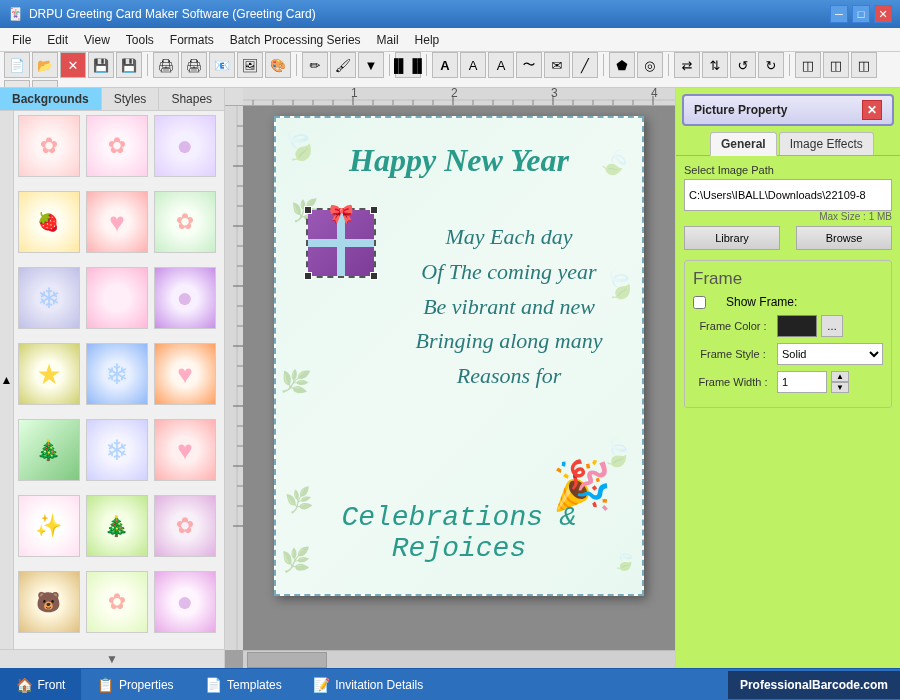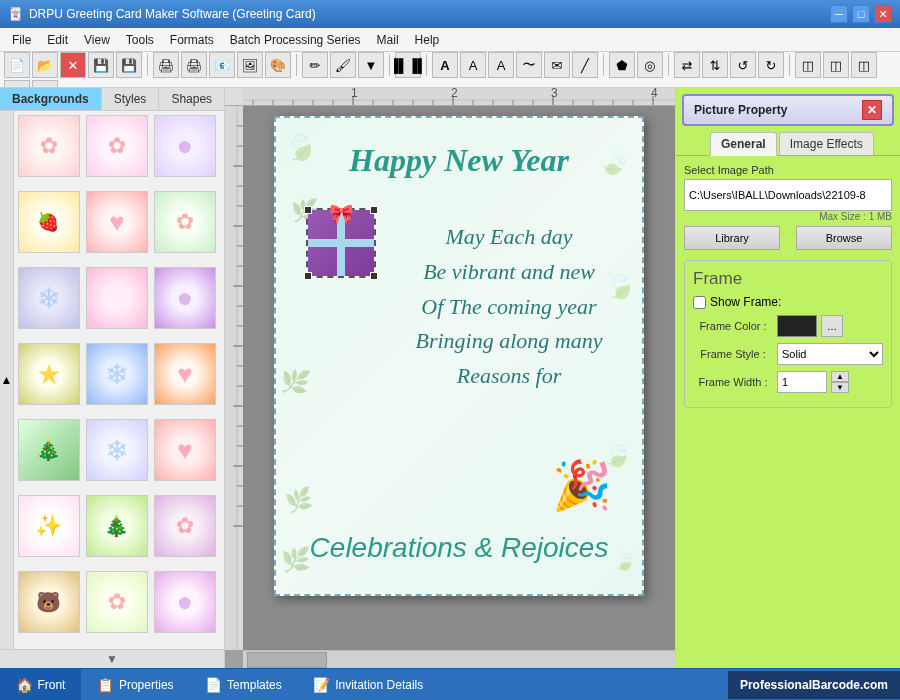--- a/index.html
+++ b/index.html
@@ -235,21 +235,21 @@
       text-align: center;
     }
     #card-footer {
       position: absolute;
       bottom: 30px;
       left: 0; right: 0;
       text-align: center;
       font-size: 28px;
       font-style: italic;
       color: #2a9a8a;
-      font-family: Liberation Sans, sans-serif;
+      font-family: Liberation Mono, monospace;
     }
     
     .celeb-figure {
       position: absolute;
       bottom: 80px;
       right: 30px;
       font-size: 48px;
       color: #555;
     }
 
@@ -353,21 +353,21 @@
     .frame-spinbox {
       width: 50px;
       height: 22px;
       border: 1px solid #aaa;
       padding: 2px 4px;
       font-size: 11px;
       background: white;
     }
     .spin-btns { display: flex; flex-direction: column; }
     .spin-btn { width: 18px; height: 11px; background: #e0e0e0; border: 1px solid #aaa; cursor: pointer; font-size: 8px; display: flex; align-items: center; justify-content: center; }
-    .checkbox-row { display: flex; align-items: center; gap: 4px; margin-bottom: 6px; }
+    .checkbox-row { display: flex; align-items: center; gap: 20px; margin-bottom: 6px; }
 
     
     #statusbar {
       height: 32px;
       background: #2c6fbd;
       display: flex;
       align-items: center;
       border-top: 1px solid #1a5aaa;
     }
     .status-tab {
@@ -639,22 +639,22 @@
             <div style="position:absolute;width:8px;height:8px;background:#333;border:1px solid white;bottom:-4px;left:-4px;z-index:10;"></div>
             <div style="position:absolute;width:8px;height:8px;background:#333;border:1px solid white;bottom:-4px;right:-4px;z-index:10;"></div>
             <div class="gift-box">
               <div class="gift-ribbon-h"></div>
               <div class="gift-ribbon-v"></div>
               <div class="gift-bow">🎀</div>
             </div>
           </div>
           <div id="card-texts">
             <div class="card-text-line">May Each day</div>
+            <div class="card-text-line">Of The coming year</div>
             <div class="card-text-line">Be vibrant and new</div>
-            <div class="card-text-line">Of The coming year</div>
             <div class="card-text-line">Bringing along many</div>
             <div class="card-text-line">Reasons for</div>
           </div>
 
           <div class="celeb-figure">🎉</div>
           <div id="card-footer">Celebrations &amp; Rejoices</div>
         </div>
       </div>
     </div>
 

